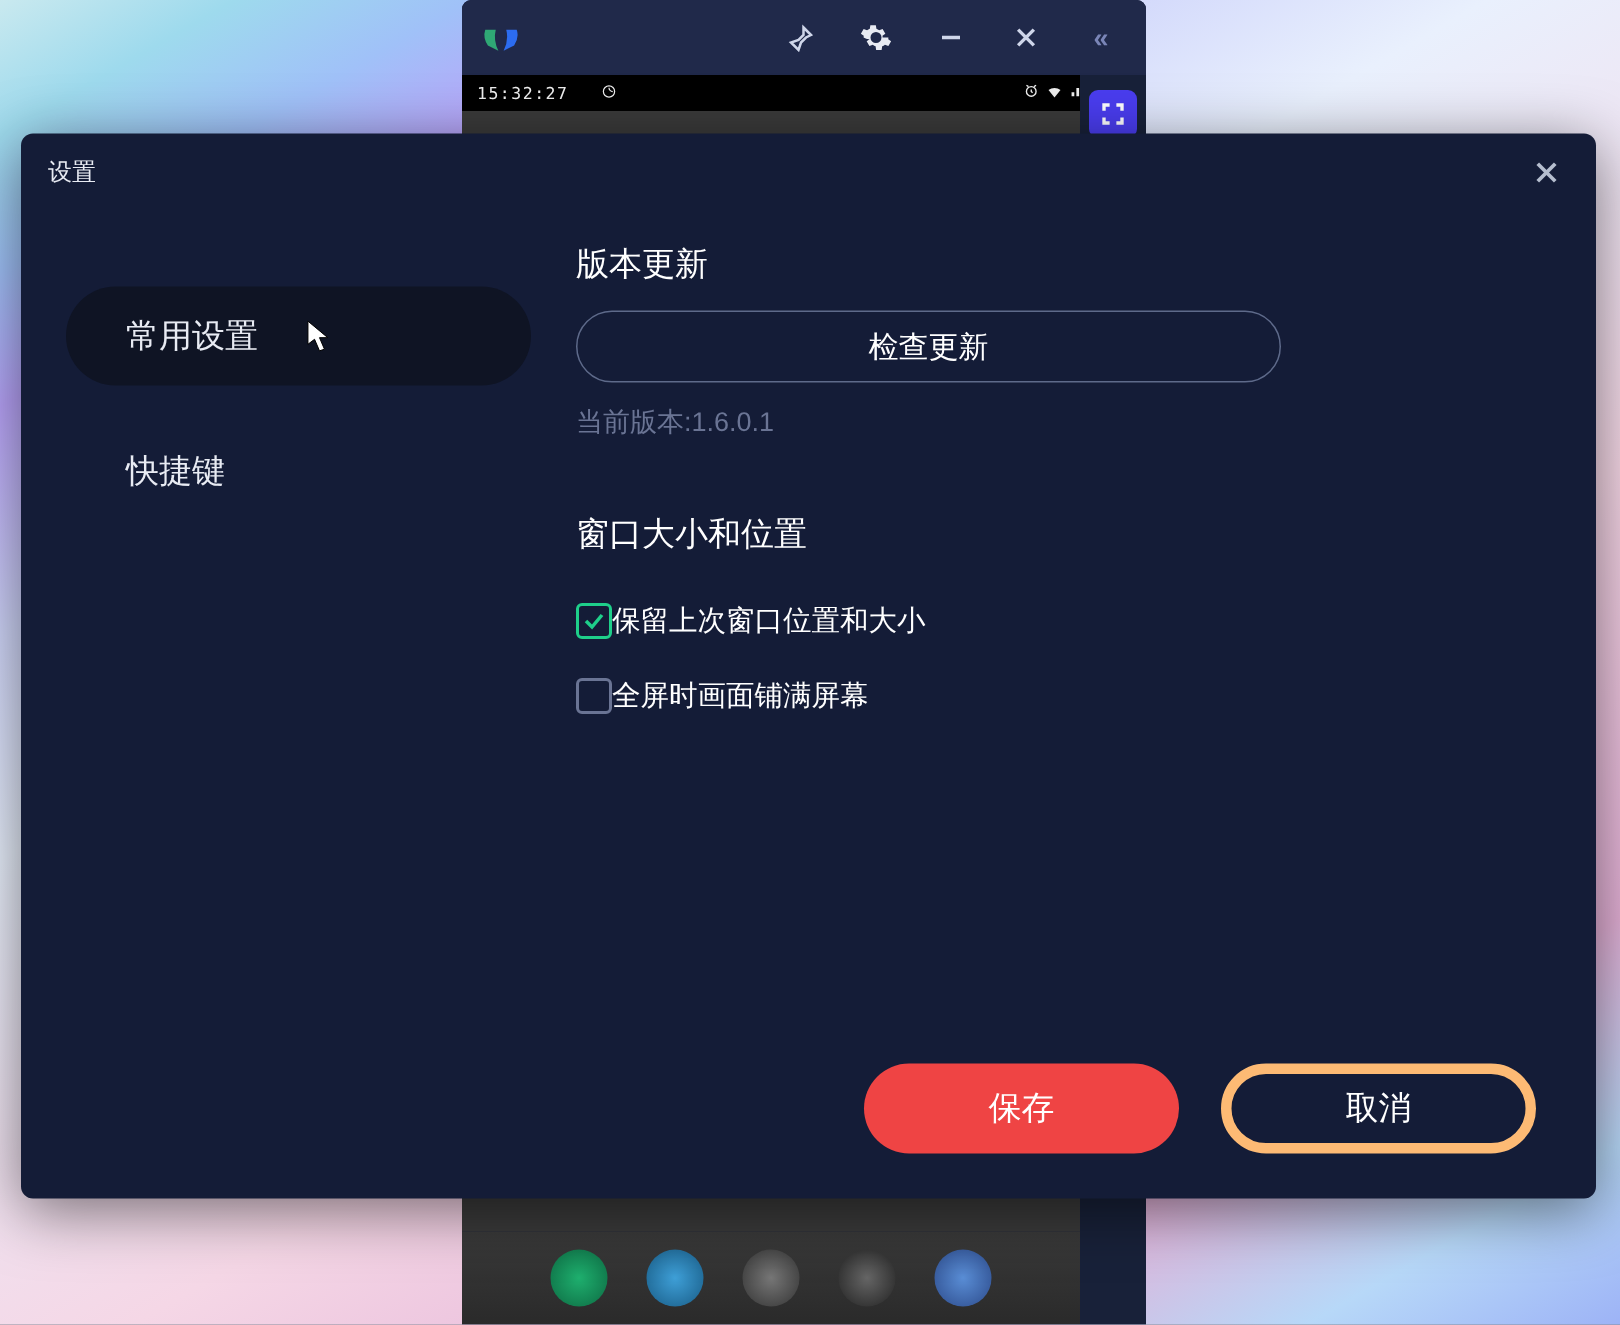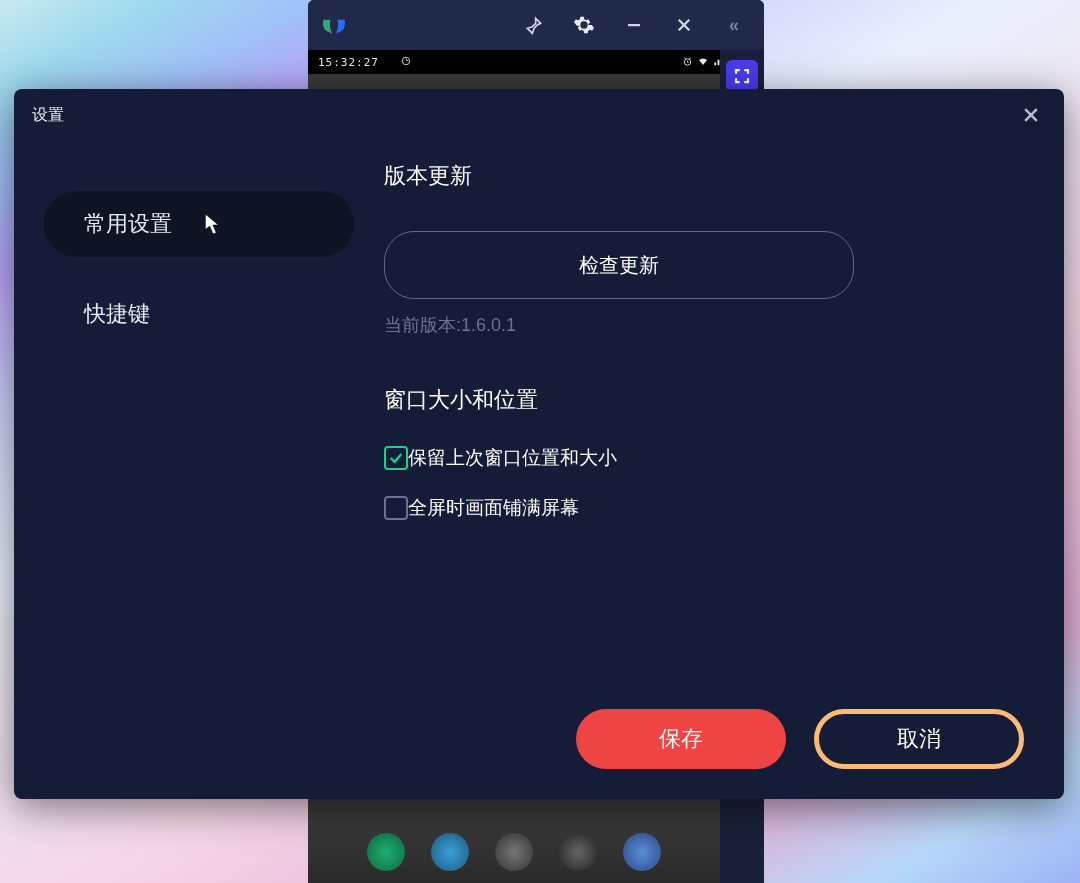--- a/index.html
+++ b/index.html
@@ -130,25 +130,25 @@
 
     .content {
       flex:1;
       padding-left: 30px;
       padding-top: 0;
     }
     .sect-title {
       color:#ffffff;
       font-size: 22px;
       font-weight: 400;
-      margin-bottom: 40px;
+      margin-bottom: 16px;
     }
     .pill-btn {
       display:flex;align-items:center;justify-content:center;
-      width: 470px; height: 68px;
+      width: 470px; height: 48px;
       border: 1px solid #5e6a8a;
       border-radius: 30px;
       color:#ffffff;
       font-size: 20px;
       cursor:pointer;
       background: transparent;
     }
     .version-line {
       color:#6a7494;
       font-size: 18px;
@@ -179,21 +179,21 @@
       padding: 0 40px 20px 0;
     }
     .btn {
       width: 210px; height: 60px;
       border-radius: 30px;
       display:flex;align-items:center;justify-content:center;
       font-size:22px;
       cursor:pointer;
     }
     .btn-primary { background:#ef4444; color:#fff; }
-    .btn-secondary { border:5px solid #fdba74; color:#fff; }
+    .btn-secondary { border:7px solid #fdba74; color:#fff; }
   </style>
 </head>
 <body>
 
 <div class="emu">
   <div class="emu-titlebar">
     <span class="emu-logo">
       <svg viewBox="0 0 32 32" width="28" height="28">
         <path d="M4 10 Q2 16 6 22 L14 26 Q10 18 12 10 Z" fill="#2fa875"></path>
         <path d="M28 10 Q30 16 26 22 L18 26 Q22 18 20 10 Z" fill="#2c6cf0"></path>

